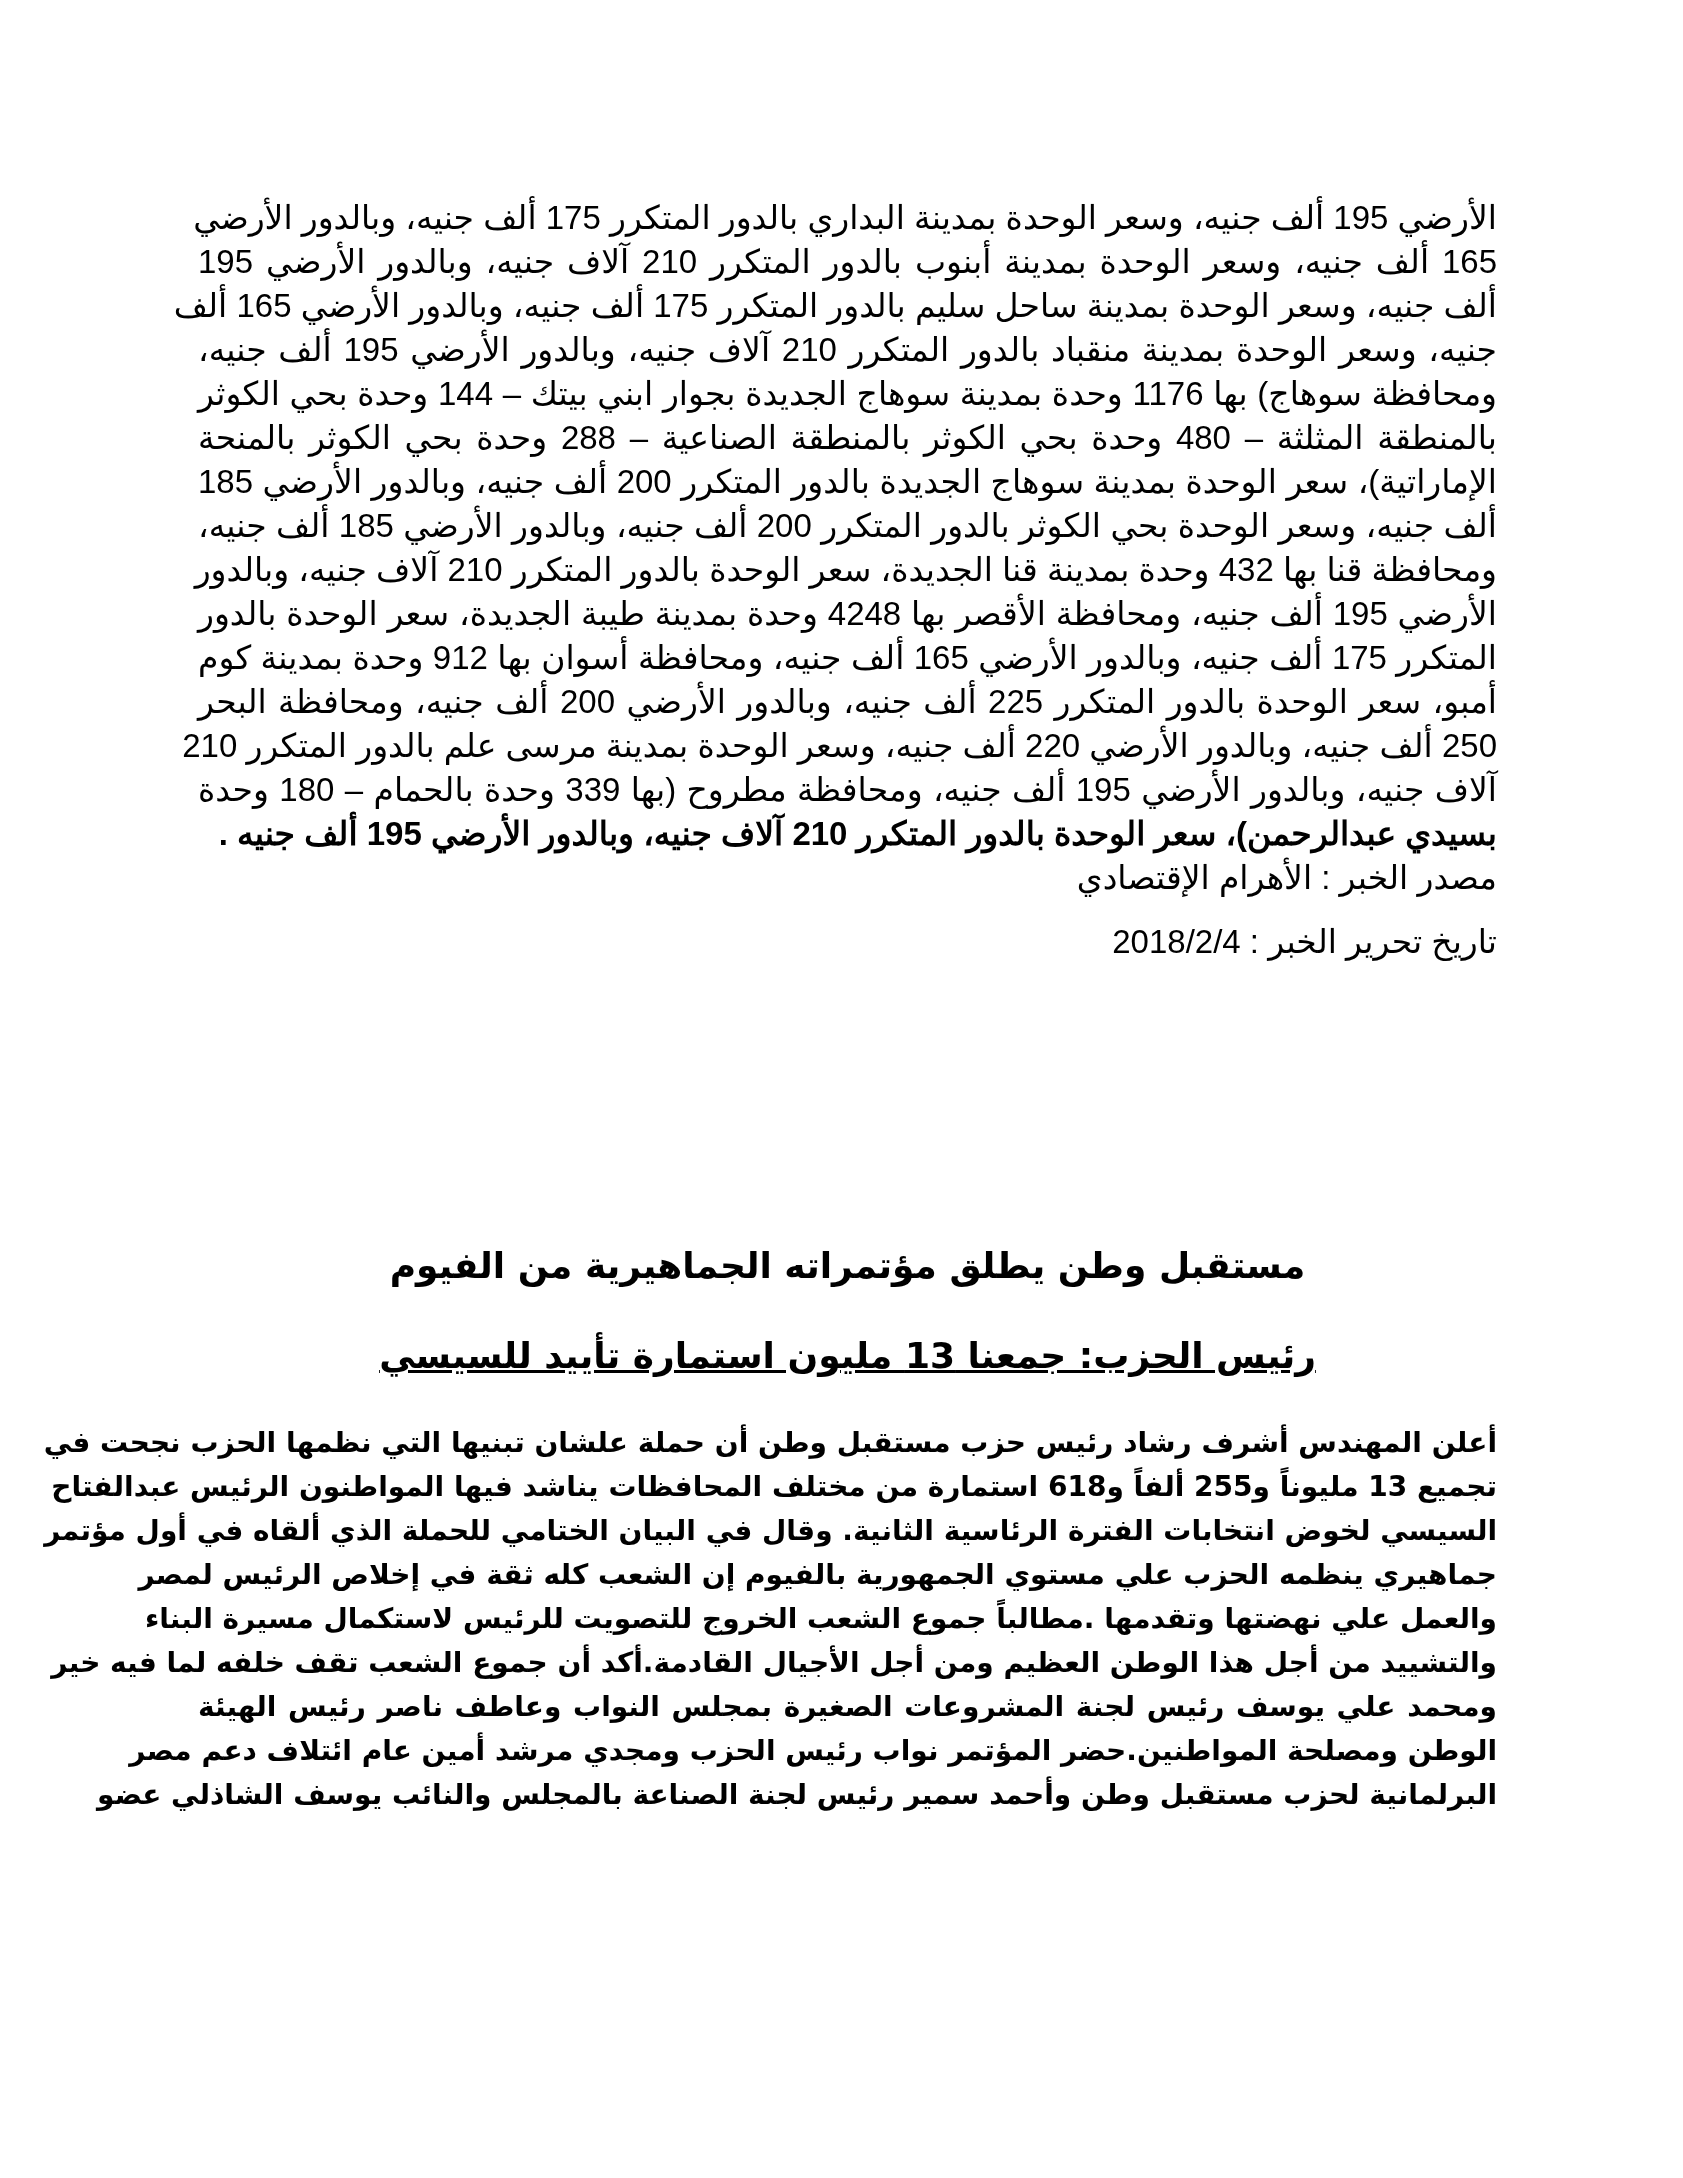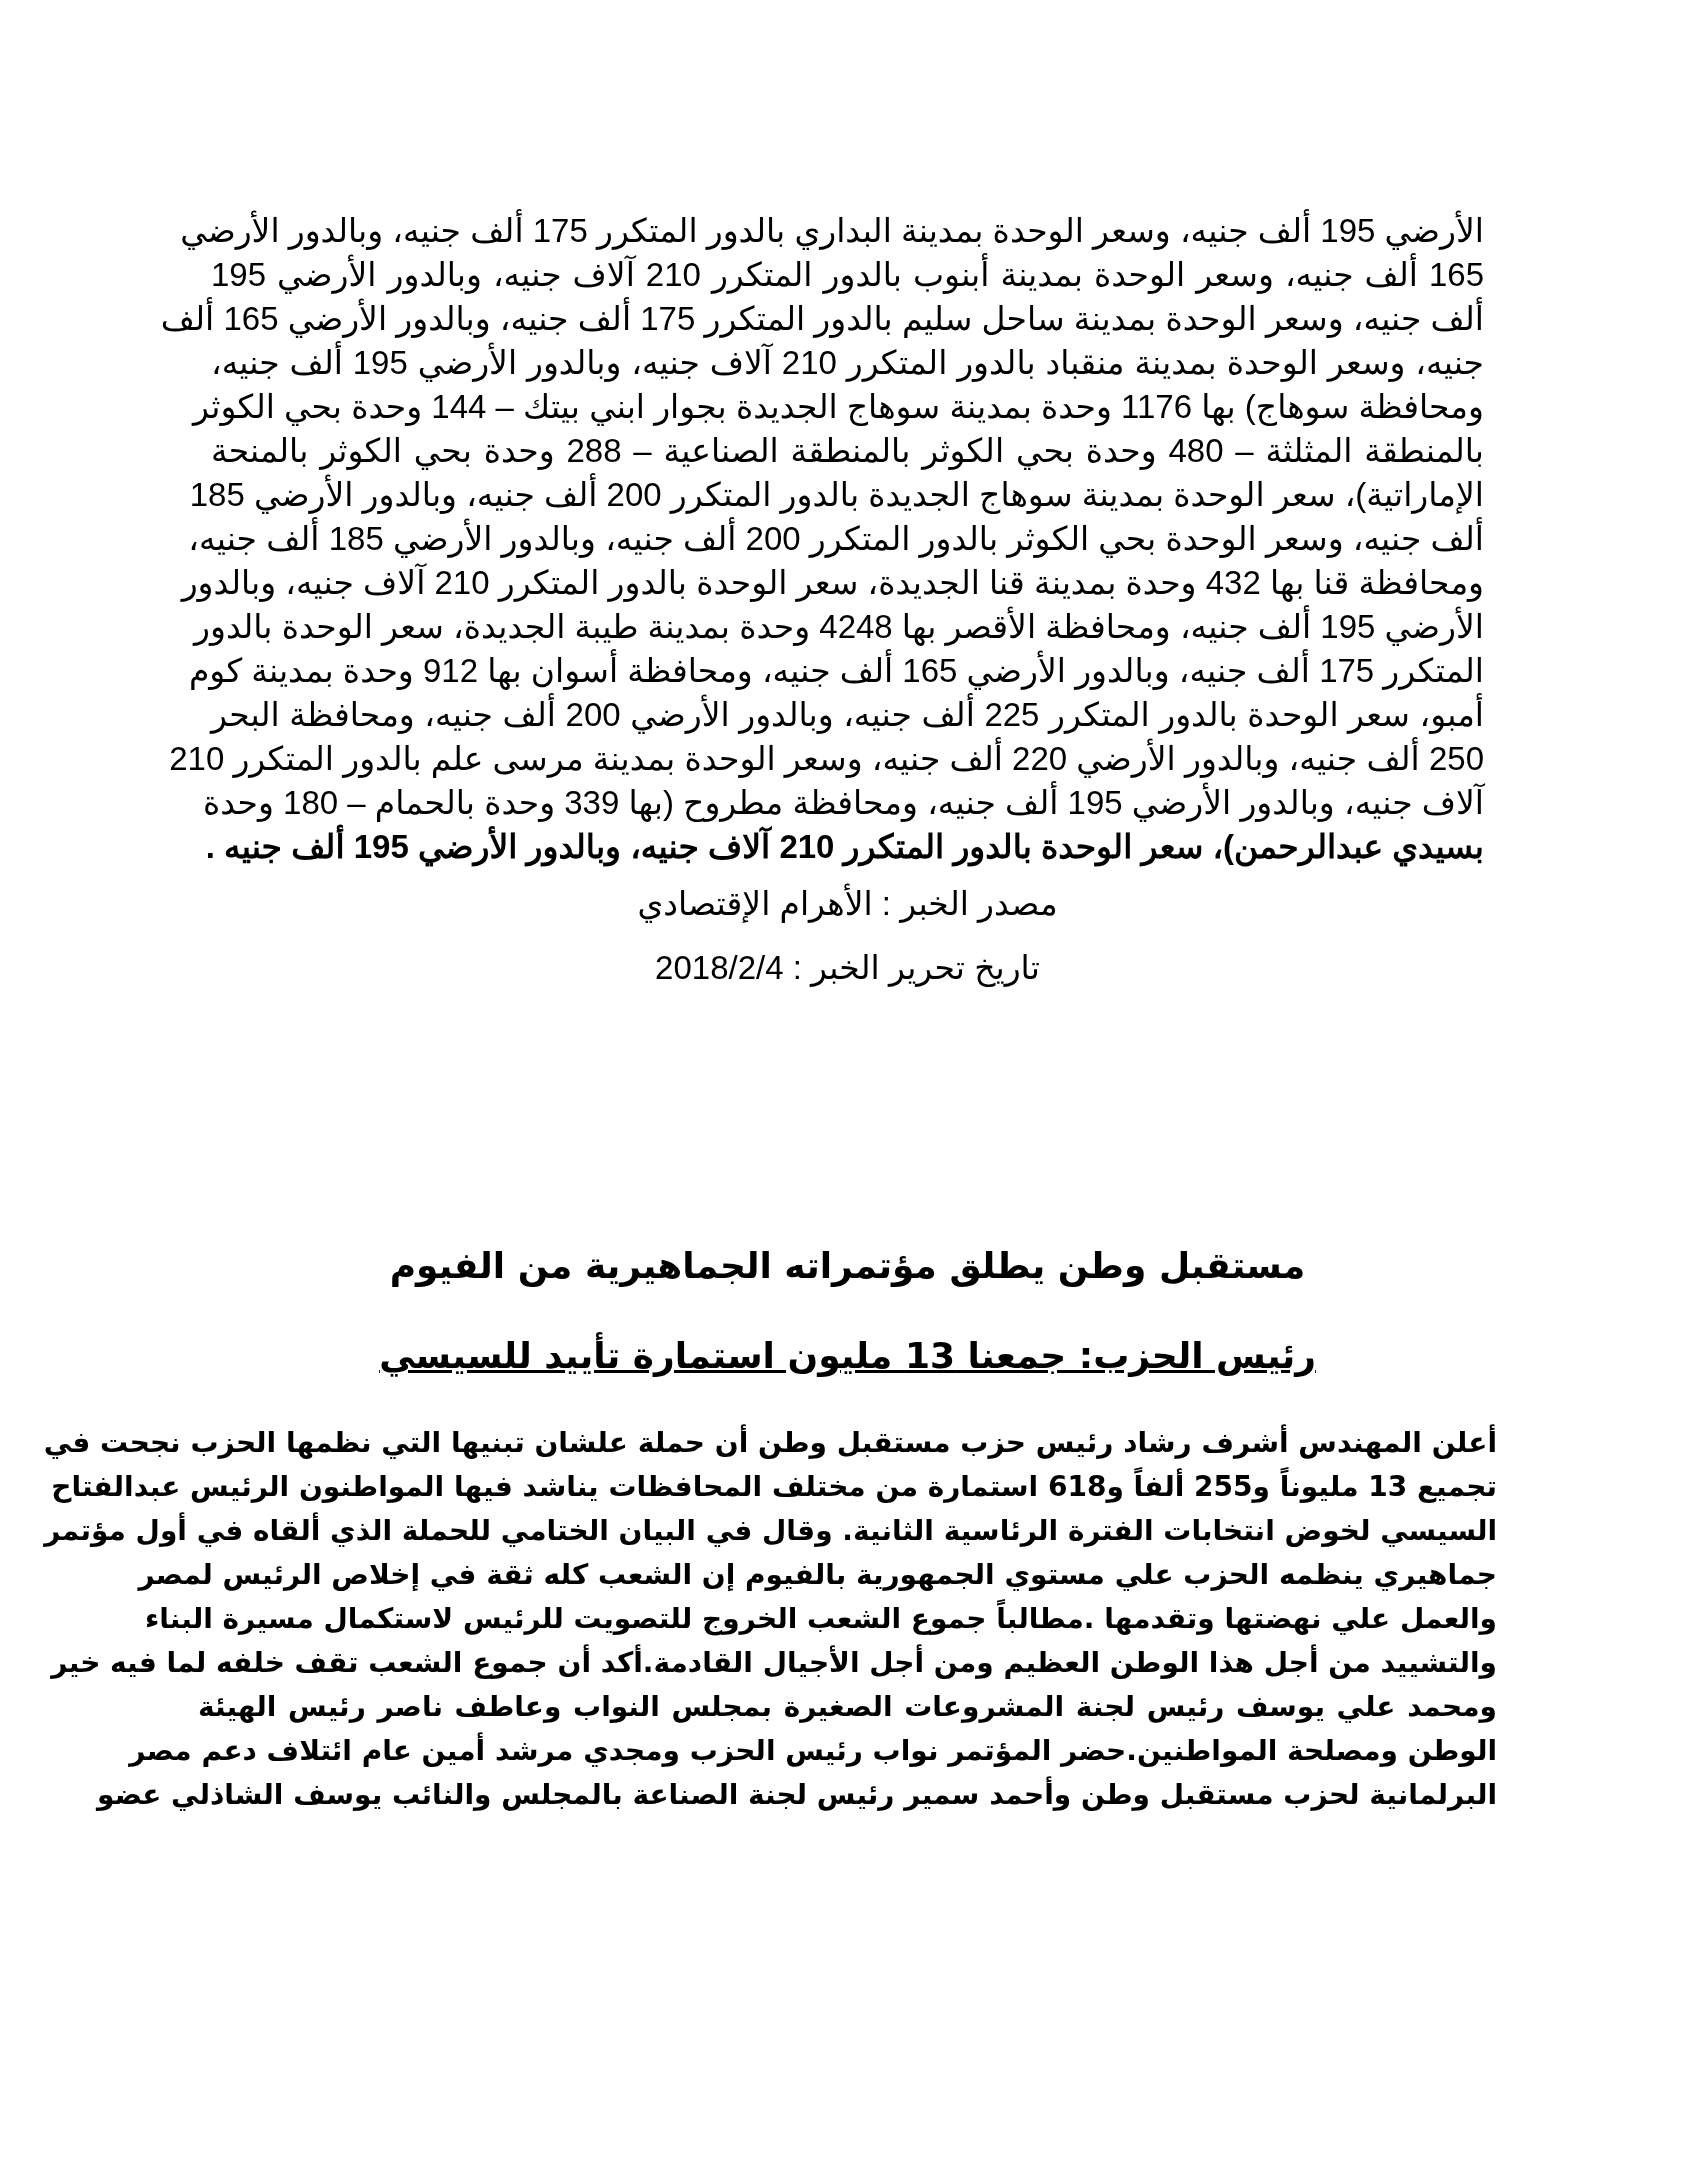--- a/index.html
+++ b/index.html
@@ -1,21 +1,21 @@
 <!DOCTYPE html>
 <html><head>
 <meta charset="utf-8">
 <style>
   html, body { margin: 0; padding: 0; background: #ffffff; }
   body { width: 1683px; height: 2178px; position: relative; overflow: hidden; }
   .page { position: absolute; left: 198px; top: 196px; width: 1299px; direction: rtl; color: #000; }
-  .para1 { font-family: "Liberation Sans", sans-serif; font-size: 33px; line-height: 44px; text-align: justify; text-align-last: right; margin: 13px; }
+  .para1 { font-family: "Liberation Sans", sans-serif; font-size: 33px; line-height: 44px; text-align: justify; text-align-last: right; margin: 0; }
   .para1 .ln { display: block; text-align: justify; text-align-last: justify; white-space: nowrap; }
   .para1 .ln.last { text-align-last: right; font-weight: bold; }
-  .meta { font-family: "Liberation Sans", sans-serif; font-size: 33px; line-height: 44px; margin: 0; text-align: center; }
+  .meta { font-family: "Liberation Sans", sans-serif; font-size: 33px; line-height: 44px; margin: 0; text-align: right; }
   .source { margin-top: 0; }
   .date { margin-top: 20px; }
   .titles { position: absolute; left: 198px; top: 1242px; width: 1299px; direction: rtl; text-align: center; }
   .title { font-family: "DejaVu Sans", sans-serif; font-weight: bold; font-size: 36px; line-height: 48px; margin: 0; }
   .title2 { margin-top: 42px; text-decoration: underline; }
   .body2 { position: absolute; left: 198px; top: 1421px; width: 1299px; direction: rtl; }
   .para2 { font-family: "DejaVu Sans", sans-serif; font-weight: bold; font-size: 28px; line-height: 44px; margin: 0; }
   .para2 .ln { display: block; text-align: justify; text-align-last: justify; white-space: nowrap; }
 </style>
 </head>

